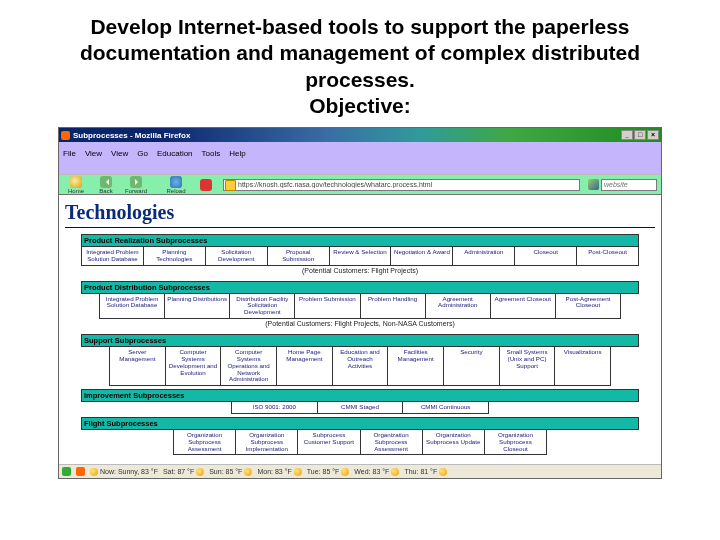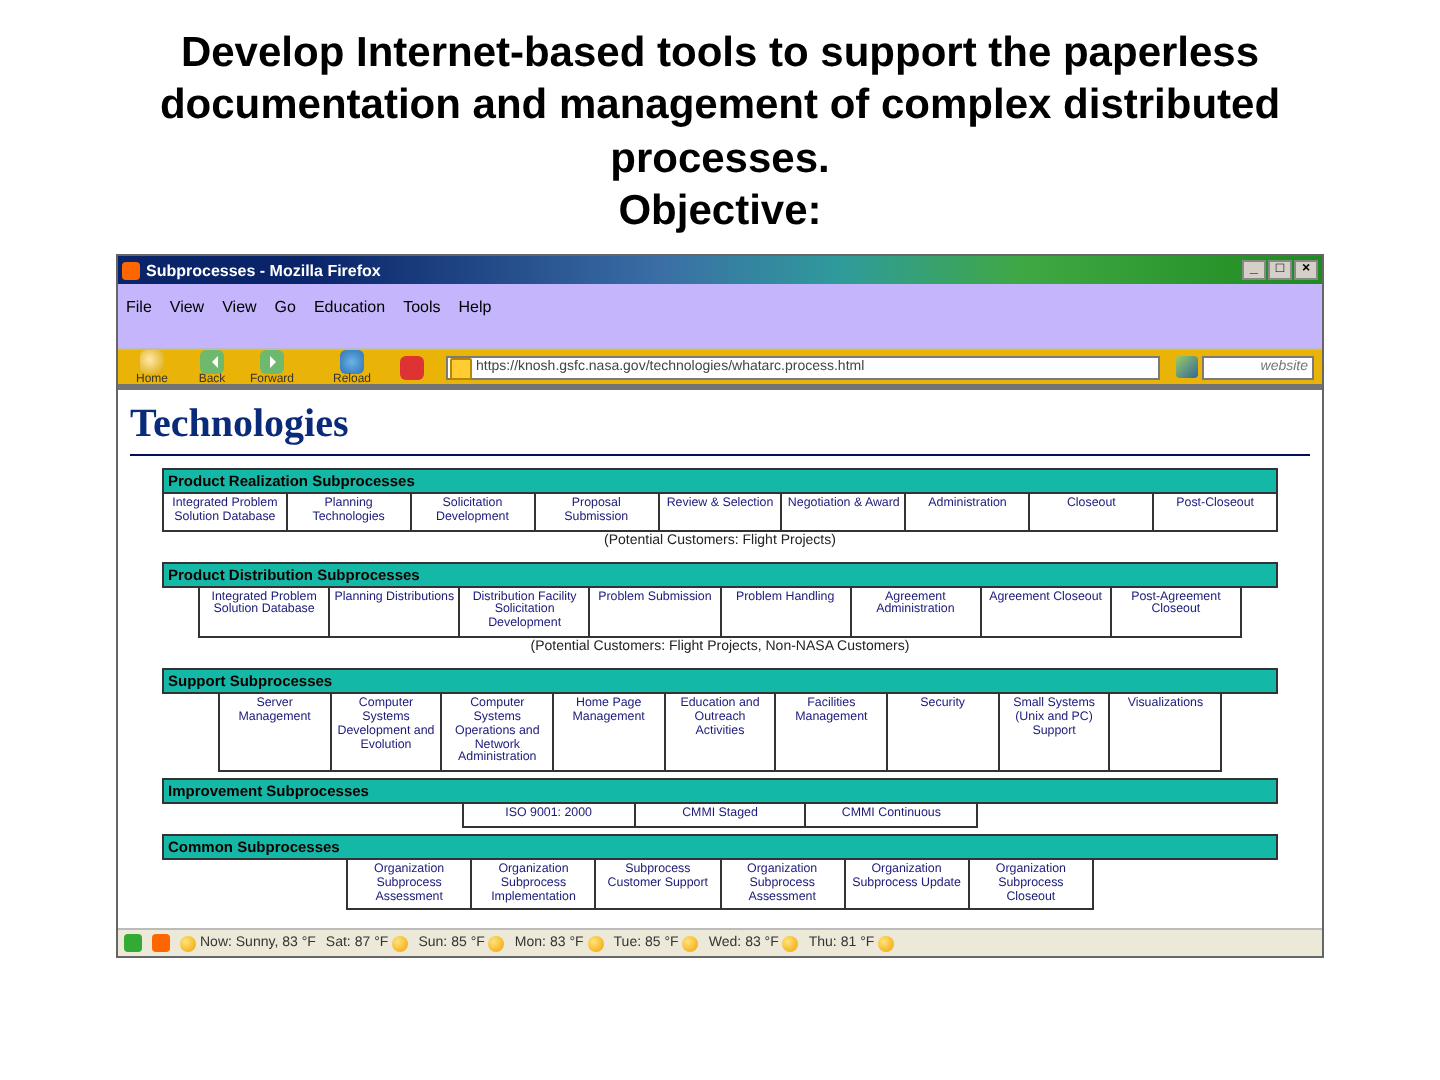--- a/index.html
+++ b/index.html
@@ -52,22 +52,22 @@
     height: 12px; padding: 16px 4px;
     align-items: flex-end;
     background: #c4b5fd;
     border-bottom: 1px solid #bbb;
     font-size: 8px; color: #000;
   }
   .menubar span { text-decoration: underline; text-decoration-color: rgba(0,0,0,0); }
   .toolbar {
     display: flex; align-items: center; gap: 4px;
     height: 20px; padding: 1px 4px;
-    background: #eab308;
-    border-bottom: 3px solid #737373;
+    background: #86efac;
+    border-bottom: 1px solid #737373;
   }
   .tbtn { display: flex; flex-direction: column; align-items: center; width: 26px; }
   .tbtn .ic { width: 12px; height: 12px; border-radius: 3px; }
   .tbtn .lbl { font-size: 6px; color: #333; }
   .ic-home { background: radial-gradient(circle at 40% 40%, #ffe9a8, #d9a400); }
   .ic-back { background: #6fb96f; border-radius: 50%; position: relative; }
   .ic-back::after { content:""; position:absolute; left:3px; top:3px; border:3px solid transparent; border-right-color:#fff; }
   .ic-fwd { background: #6fb96f; border-radius: 50%; position: relative; }
   .ic-fwd::after { content:""; position:absolute; left:5px; top:3px; border:3px solid transparent; border-left-color:#fff; }
   .ic-reload { background: radial-gradient(circle,#6cb3e6,#2a72b5); border-radius:50%; }
@@ -82,21 +82,21 @@
   }
   .addr-wrap { position: relative; flex:1; }
   .addr-wrap::before {
     content:""; position:absolute; left:2px; top:1px;
     width:9px; height:9px; background:#fc3; border:1px solid #b88700; border-radius:1px;
   }
   .srch {
     display:flex; align-items:center; gap:2px; margin-left:4px;
   }
   .srch .sic { width:11px;height:11px;border-radius:2px;background:linear-gradient(135deg,#9c6,#369);}
-  .srch input { width:56px; height:12px; border:1px solid #7a7a7a; font-size:7px; padding:0 2px; color:#888; font-style:italic;text-align:right;}
+  .srch input { width:56px; height:12px; border:1px solid #7a7a7a; font-size:7px; padding:0 2px; color:#888; font-style:italic;}
   .page {
     background:#fff;
     padding: 4px 6px 6px;
   }
   .page-title {
     text-align:left;
     font-family: "Times New Roman", serif;
     font-weight:bold;
     font-size: 20px;
     color:#0a2a7a;
@@ -266,21 +266,21 @@
     <div class="section s4">
       <div class="sechdr">Improvement Subprocesses</div>
       <div class="row">
         <div class="cell">ISO 9001: 2000</div>
         <div class="cell">CMMI Staged</div>
         <div class="cell">CMMI Continuous</div>
       </div>
     </div>
 
     <div class="section s5">
-      <div class="sechdr">Common Subprocesses</div>
+      <div class="sechdr">Flight Subprocesses</div>
       <div class="row">
         <div class="cell">Organization Subprocess Assessment</div>
         <div class="cell">Organization Subprocess Implementation</div>
         <div class="cell">Subprocess Customer Support</div>
         <div class="cell">Organization Subprocess Assessment</div>
         <div class="cell">Organization Subprocess Update</div>
         <div class="cell">Organization Subprocess Closeout</div>
       </div>
     </div>
   </div>

